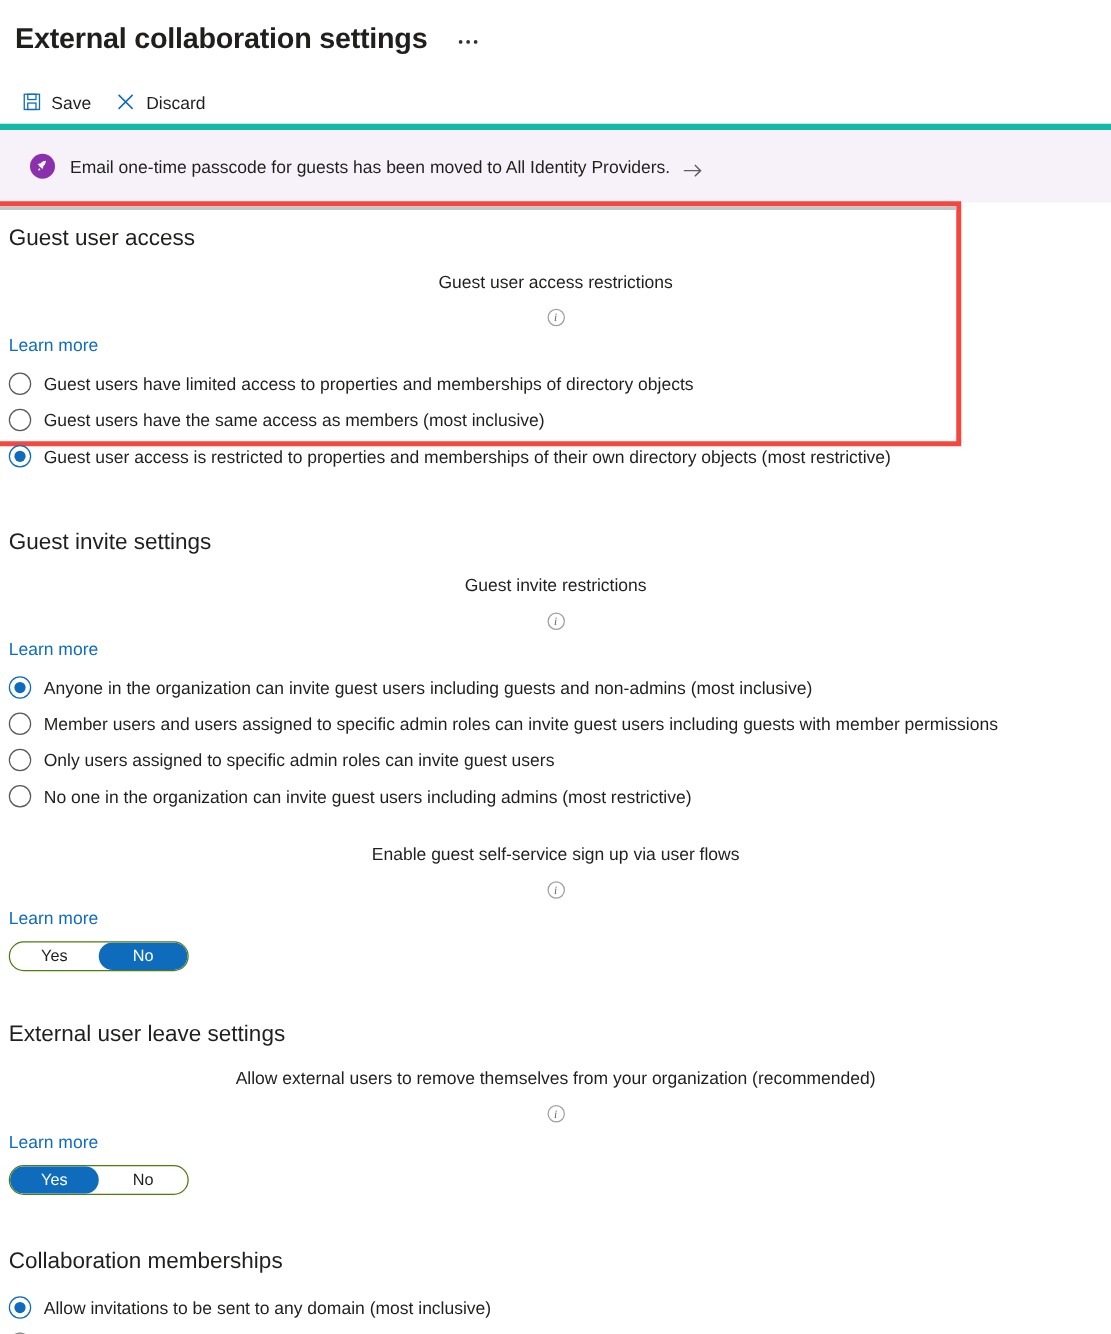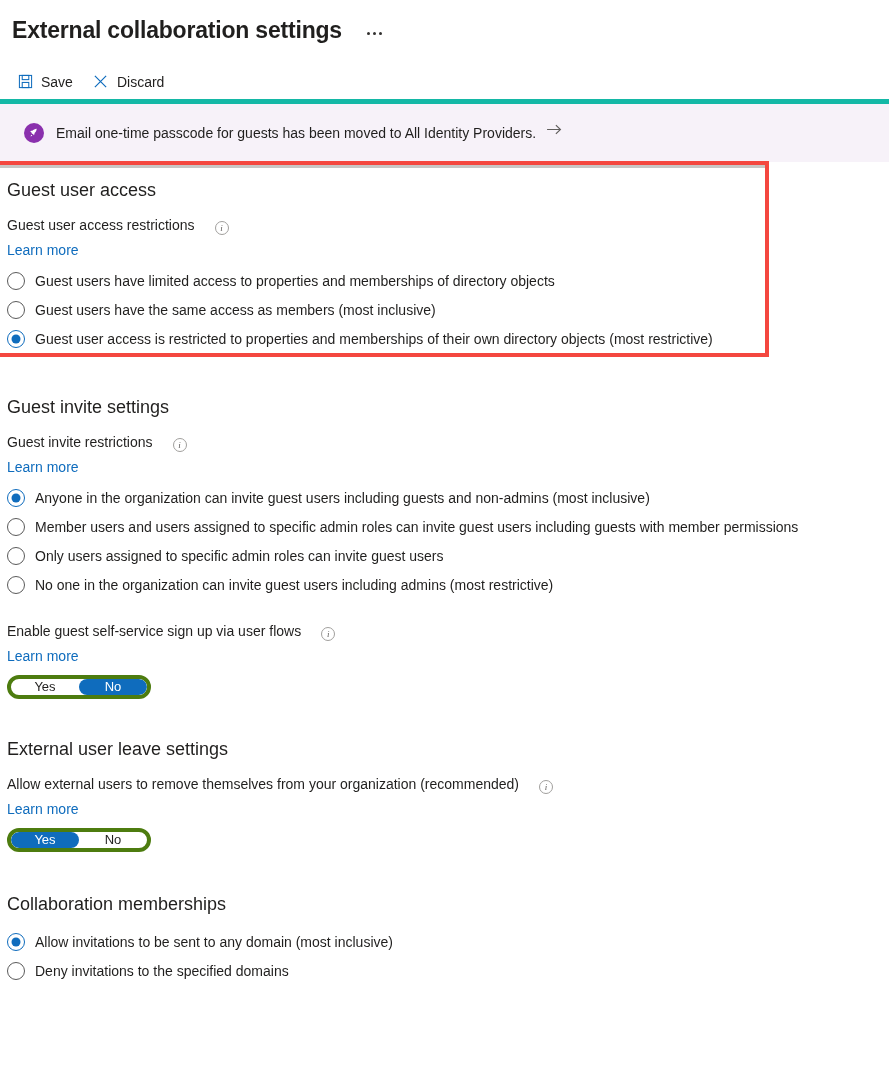--- a/index.html
+++ b/index.html
@@ -98,21 +98,21 @@
     font-size: 14px;
     color: #201f1e;
     line-height: 20px;
   }
   .banner-arrow {
     margin-left: 10px;
     display: inline-flex;
     align-items: center;
     cursor: pointer;
   }
-  .banner-row { display: flex; align-items: flex-start; }
+  .banner-row { display: flex; align-items: flex-end; }
 
   
   .content {
     padding: 0 7px;
     position: relative;
   }
 
   .section { padding-top: 0; }
 
   .section-title {
@@ -120,22 +120,23 @@
     font-weight: 400;
     color: #201f1e;
     line-height: 24px;
   }
 
   .field-label {
     font-size: 14px;
     color: #201f1e;
     line-height: 20px;
     display: flex;
-    align-items: flex-end;
-    gap: 20px;
+    align-items: center;
+    gap: 12px;
+    flex-direction: column;
   }
 
   .info-icon {
     width: 14px;
     height: 14px;
     border-radius: 50%;
     border: 1px solid #a19f9d;
     color: #605e5c;
     font-size: 9px;
     line-height: 12px;
@@ -192,21 +193,21 @@
     color: #201f1e;
     line-height: 20px;
   }
 
   
   .pill-toggle {
     display: inline-flex;
     align-items: center;
     width: 144px;
     height: 24px;
-    border: 4px solid #4d7c0f;
+    border: 1px solid #4d7c0f;
     border-radius: 13px;
     background: #ffffff;
     overflow: hidden;
     cursor: pointer;
     padding: 0;
   }
   .pill-opt {
     flex: 1 1 50%;
     height: 100%;
     display: flex;

